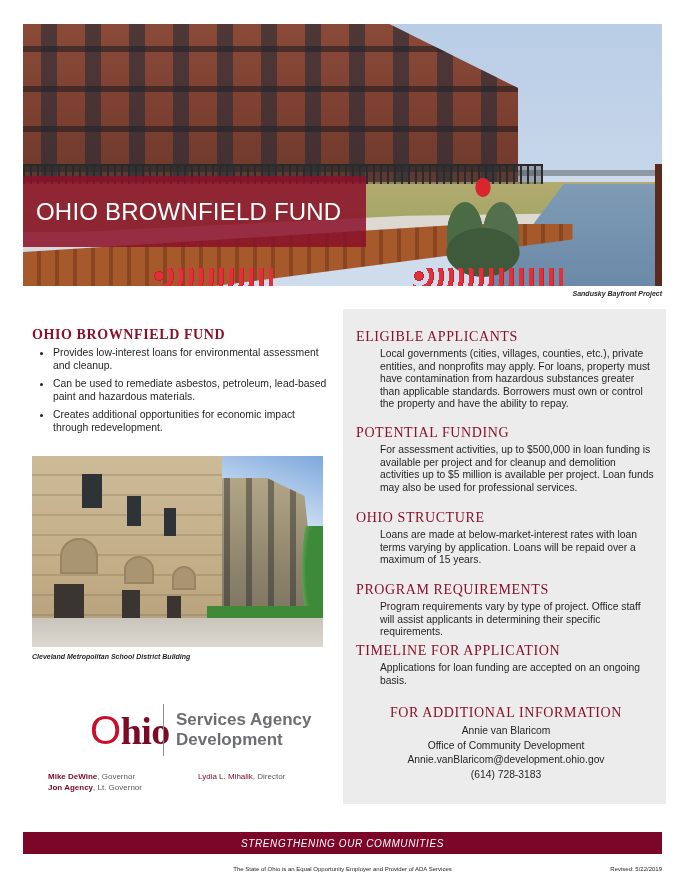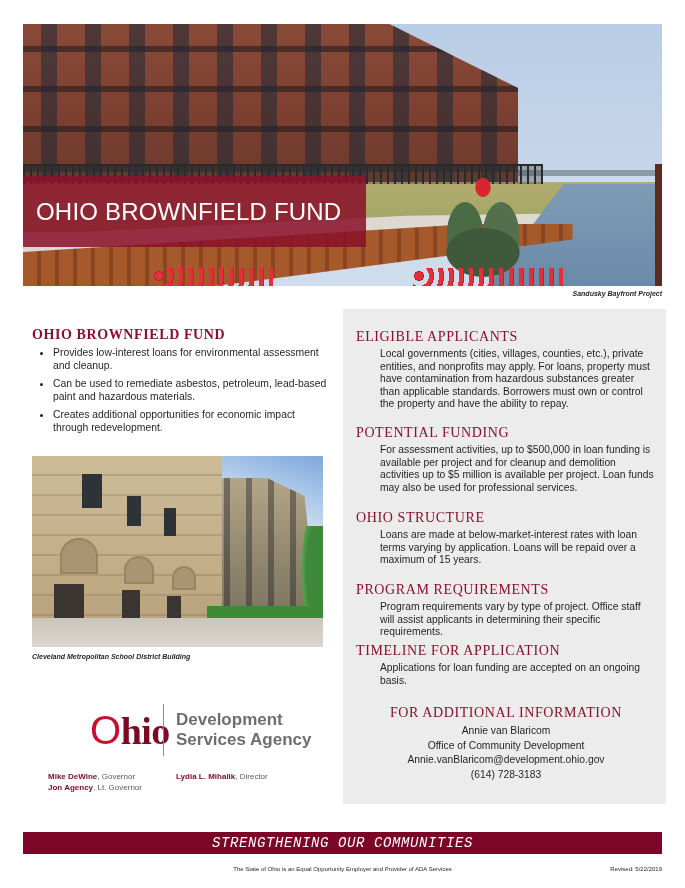--- a/index.html
+++ b/index.html
@@ -143,40 +143,40 @@
     font-family: "Liberation Sans", sans-serif; font-weight: normal; color: #c8102e; font-size: 40px;
   }
   .logo .divider { position: absolute; left: 119px; top: 4px; width: 1px; height: 52px; background: #8d8d8d; }
   .logo .agency {
     position: absolute; left: 132px; top: 10px;
     font-family: "Liberation Sans", sans-serif; font-size: 17px; font-weight: bold; color: #6d6e71; line-height: 20px;
   }
   .officials { position: absolute; left: 48px; top: 771px; font-size: 8px; line-height: 11px; color: #58595b; }
   .officials .name { color: #7b0a24; font-weight: bold; }
   .director { position: absolute; left: 176px; top: 771px; font-size: 8px; line-height: 11px; color: #58595b; }
-  .director .name { color: #7b0a24; font-weight: bold; }
+  .director .name { color: #7b0a24; font-weight: normal; margin-left: 22px; }
 
   
   .panel {
     position: absolute; left: 343px; top: 309px; width: 323px; height: 495px; background: #ececec;
   }
   .sec { position: absolute; left: 13px; width: 300px; }
   .sec h2 {
     font-family: "Liberation Serif", serif; font-weight: normal; font-size: 14px; color: #8b102a; letter-spacing: 0.6px;
     margin-bottom: 3px; white-space: nowrap;
   }
   .sec p { font-size: 10.3px; line-height: 12.6px; color: #231f20; margin-left: 24px; }
   .sec .contact-line { font-size: 10.3px; line-height: 14.5px; color: #231f20; }
 
   
   .banner {
     position: absolute; left: 23px; top: 832px; width: 639px; height: 22px; background: #7c0627;
     display: flex; align-items: center; justify-content: center;
   }
-  .banner span { color: #ffffff; font-size: 14px; font-style: italic; letter-spacing: 0.6px; font-family: Liberation Mono, monospace; }
+  .banner span { color: #ffffff; font-size: 10px; font-style: italic; letter-spacing: 0.6px; }
   .eeo { position: absolute; left: 0; width: 685px; top: 866px; text-align: center; font-size: 6px; color: #231f20; }
   .revised { position: absolute; right: 23px; top: 866px; font-size: 6px; color: #231f20; }
 </style>
 </head>
 <body>
 
 <div class="hero">
   <div class="building"></div>
   <div class="horizon"></div>
   <div class="lawn"></div>
@@ -216,22 +216,22 @@
   <div class="trees"></div>
   <div class="hedge"></div>
   <div class="ground"></div>
 </div>
 <div class="photo2-caption">Cleveland Metropolitan School District Building</div>
 
 <div class="logo">
   <div class="ohio"><span class="o">O</span><span>hio</span></div>
   <div class="divider"></div>
   <div class="agency">
+    <div>Services Agency</div>
     <div>Development</div>
-    <div>Services Agency</div>
   </div>
 </div>
 <div class="officials">
   <div><span class="name">Mike DeWine</span><span>, Governor</span></div>
   <div><span class="name">Jon Agency</span><span>, Lt. Governor</span></div>
 </div>
 <div class="director">
   <span class="name">Lydia L. Mihalik</span><span>, Director</span>
 </div>
 

